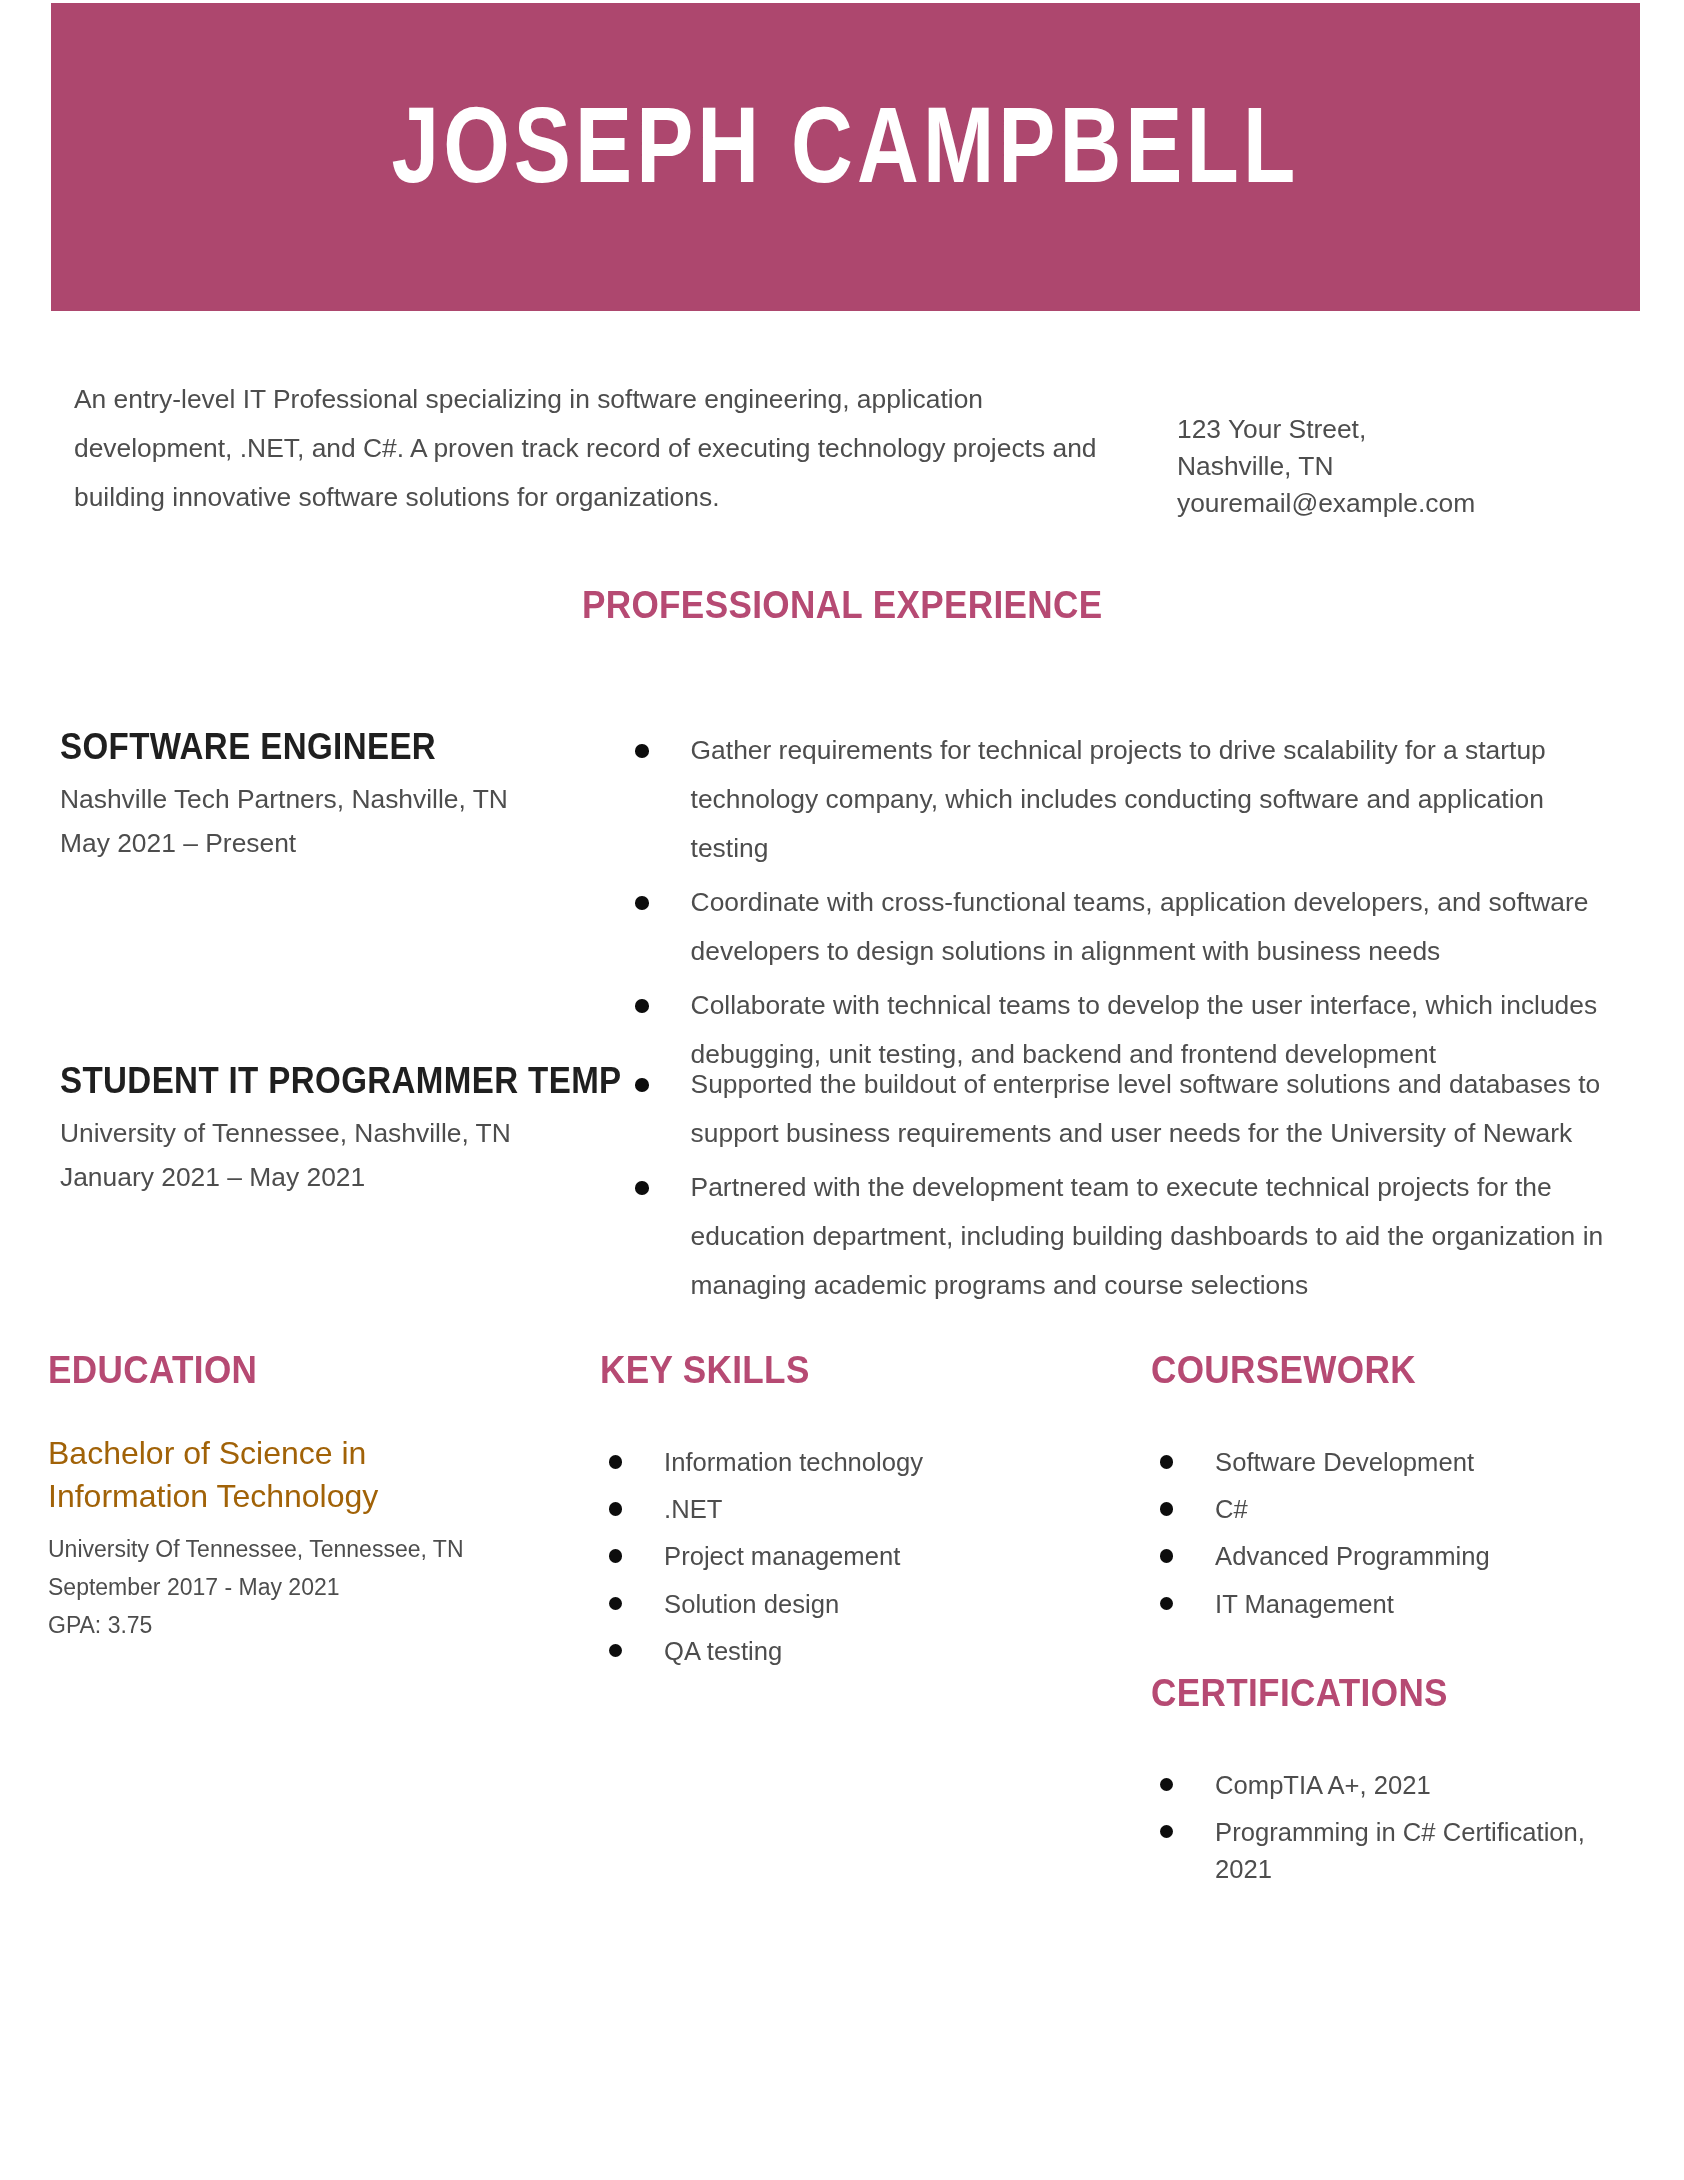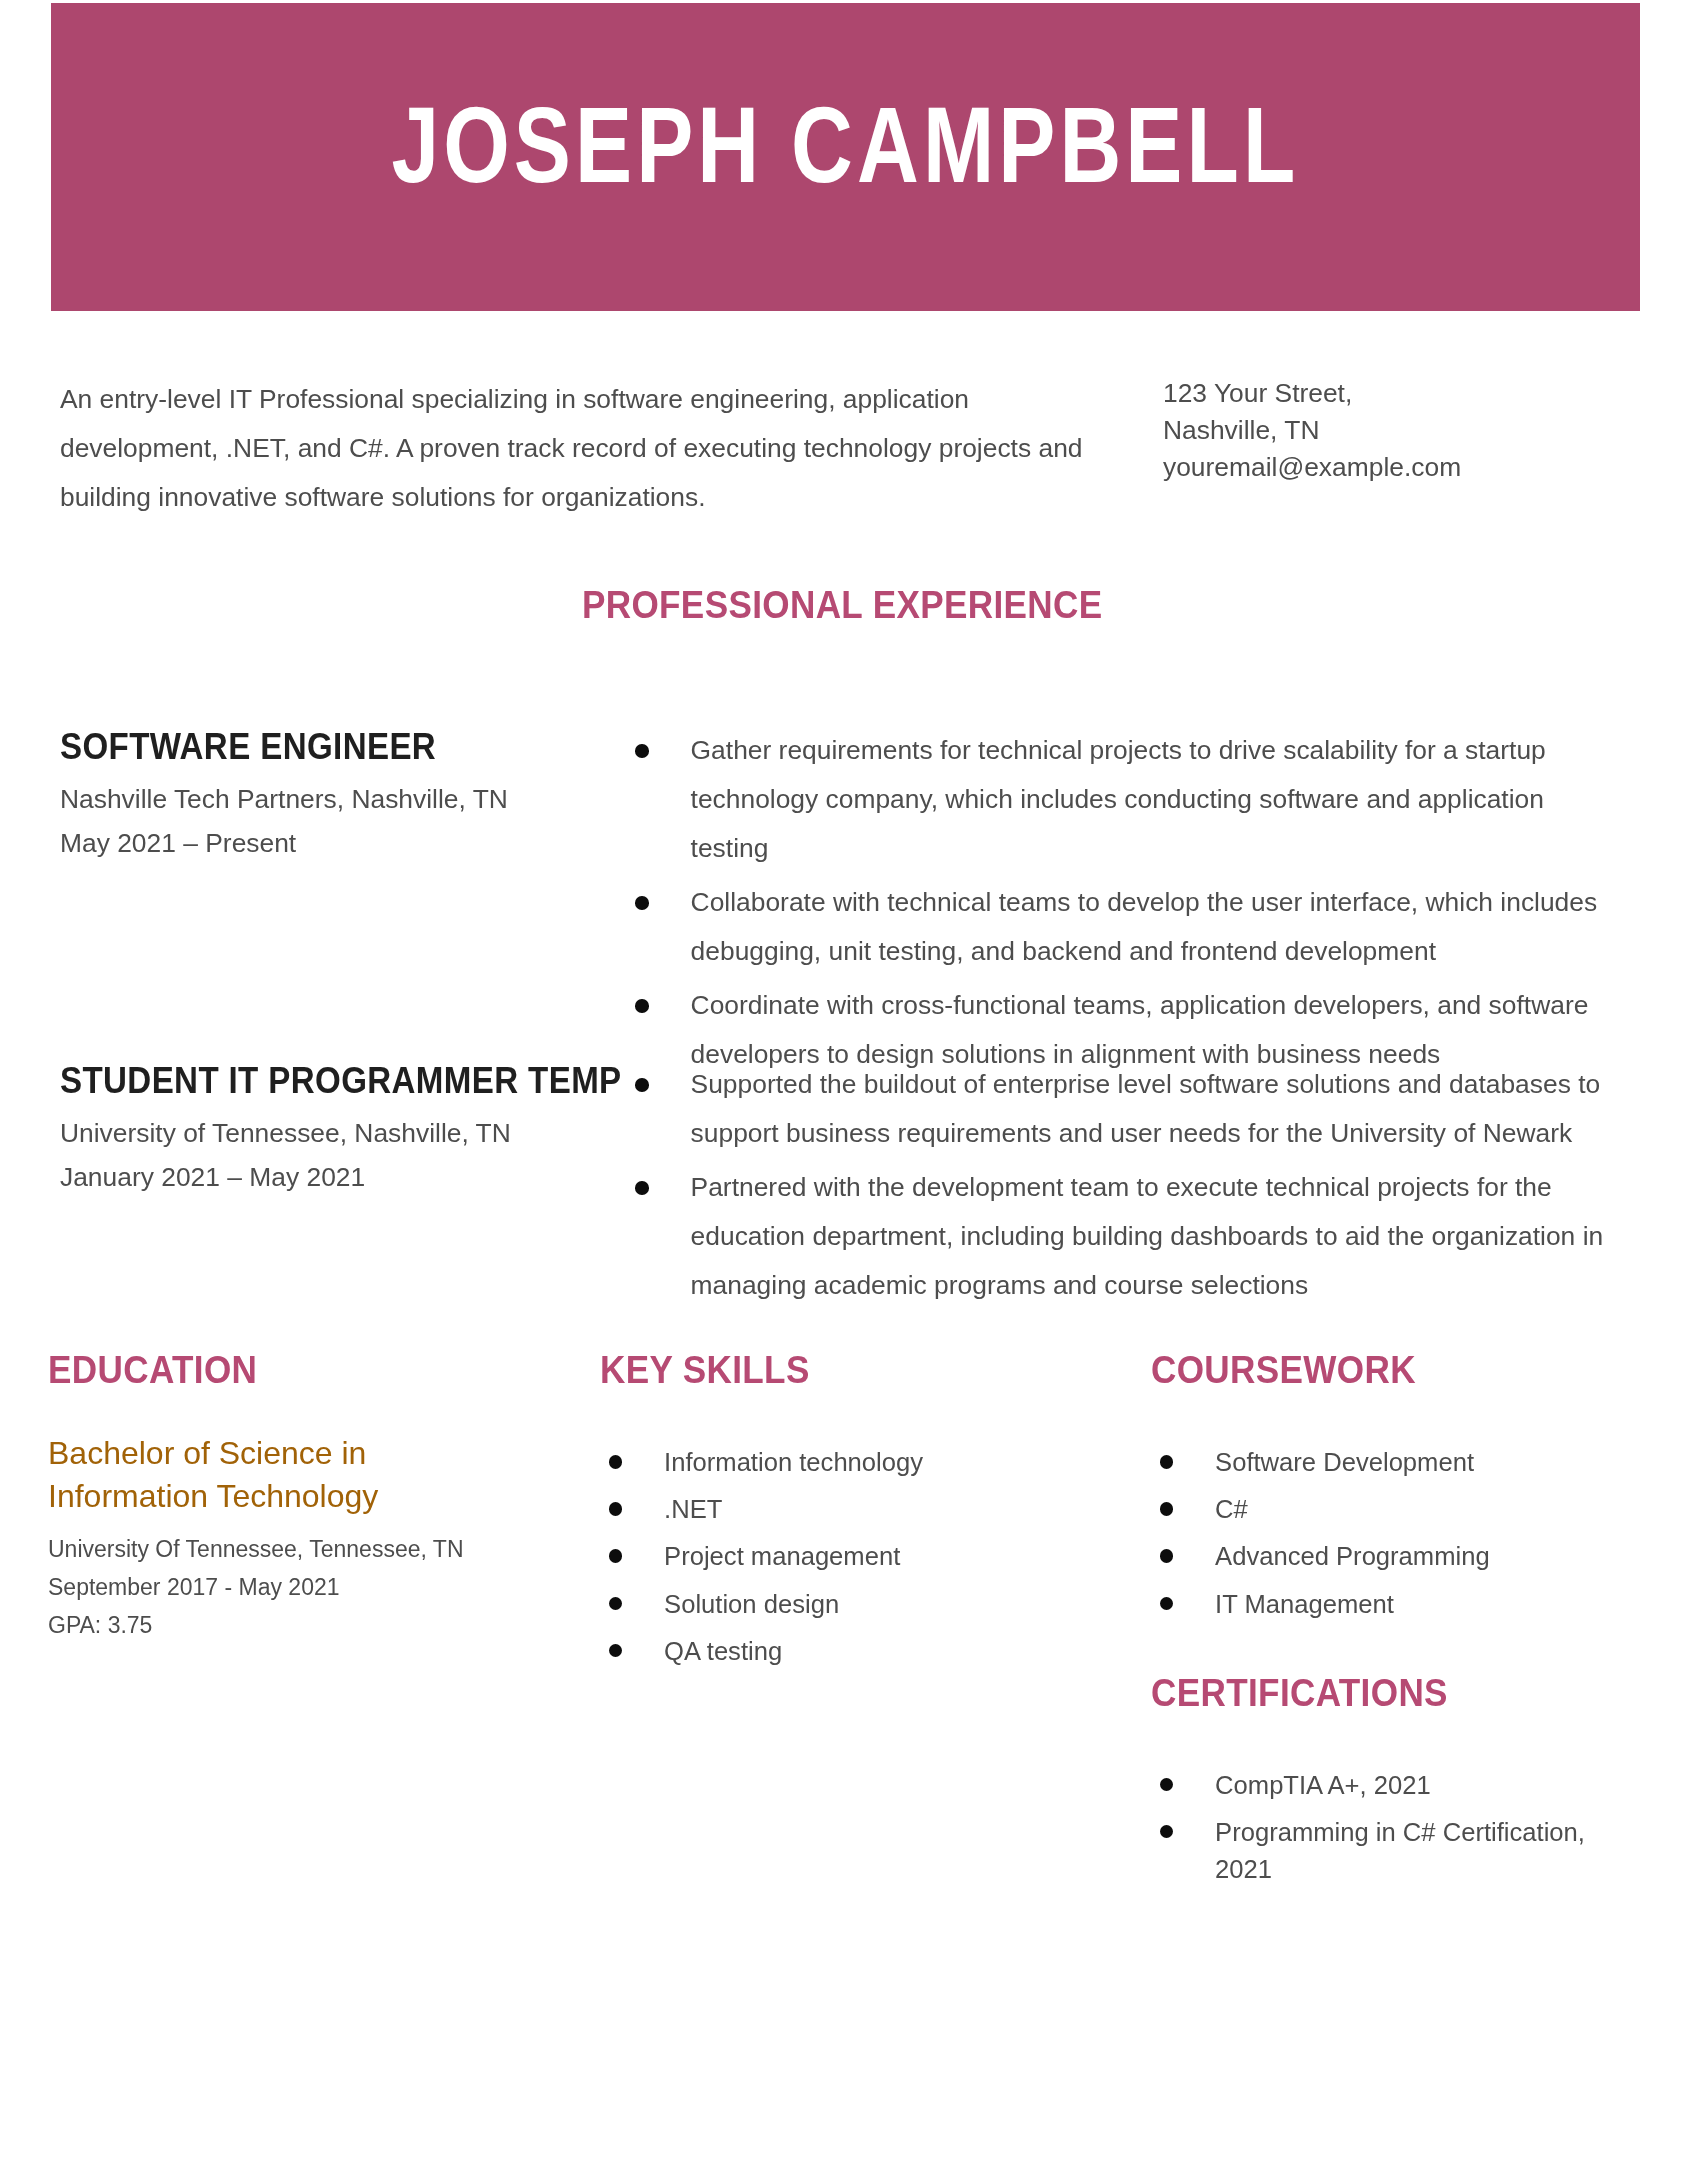--- a/index.html
+++ b/index.html
@@ -41,24 +41,25 @@
     letter-spacing: 5.1px;
     transform: scaleX(0.80);
     transform-origin: center center;
     white-space: nowrap;
     margin-top: -24px;
   }
 
   
   .intro-row {
     position: absolute;
-    left: 60px;
+    left: 74px;
     top: 375px;
     width: 1574px;
     display: flex;
+    align-items: flex-end;
   }
   .summary {
     width: 1060px;
     flex: none;
     font-size: 26.4px;
     line-height: 49px;
     color: #4d4d4d;
   }
   .contact {
     margin-left: 43px;
@@ -220,25 +221,25 @@
       <div class="job-dates">May 2021 – Present</div>
     </div>
     <div class="exp-right">
       <ul class="blist">
         <li>
           <span class="dot"></span>
           <span class="btext">Gather requirements for technical projects to drive scalability for a startup technology company, which includes conducting software and application testing</span>
         </li>
         <li>
           <span class="dot"></span>
+          <span class="btext">Coordinate with cross-functional teams, application developers, and software developers to design solutions in alignment with business needs</span>
+        </li>
+        <li>
+          <span class="dot"></span>
           <span class="btext">Collaborate with technical teams to develop the user interface, which includes debugging, unit testing, and backend and frontend development</span>
-        </li>
-        <li>
-          <span class="dot"></span>
-          <span class="btext">Coordinate with cross-functional teams, application developers, and software developers to design solutions in alignment with business needs</span>
         </li>
       </ul>
     </div>
   </div>
 
   <div class="exp-row exp-row-2">
     <div class="exp-left">
       <div class="job-title">STUDENT IT PROGRAMMER TEMP</div>
       <div class="job-company">University of Tennessee, Nashville, TN</div>
       <div class="job-dates">January 2021 – May 2021</div>

